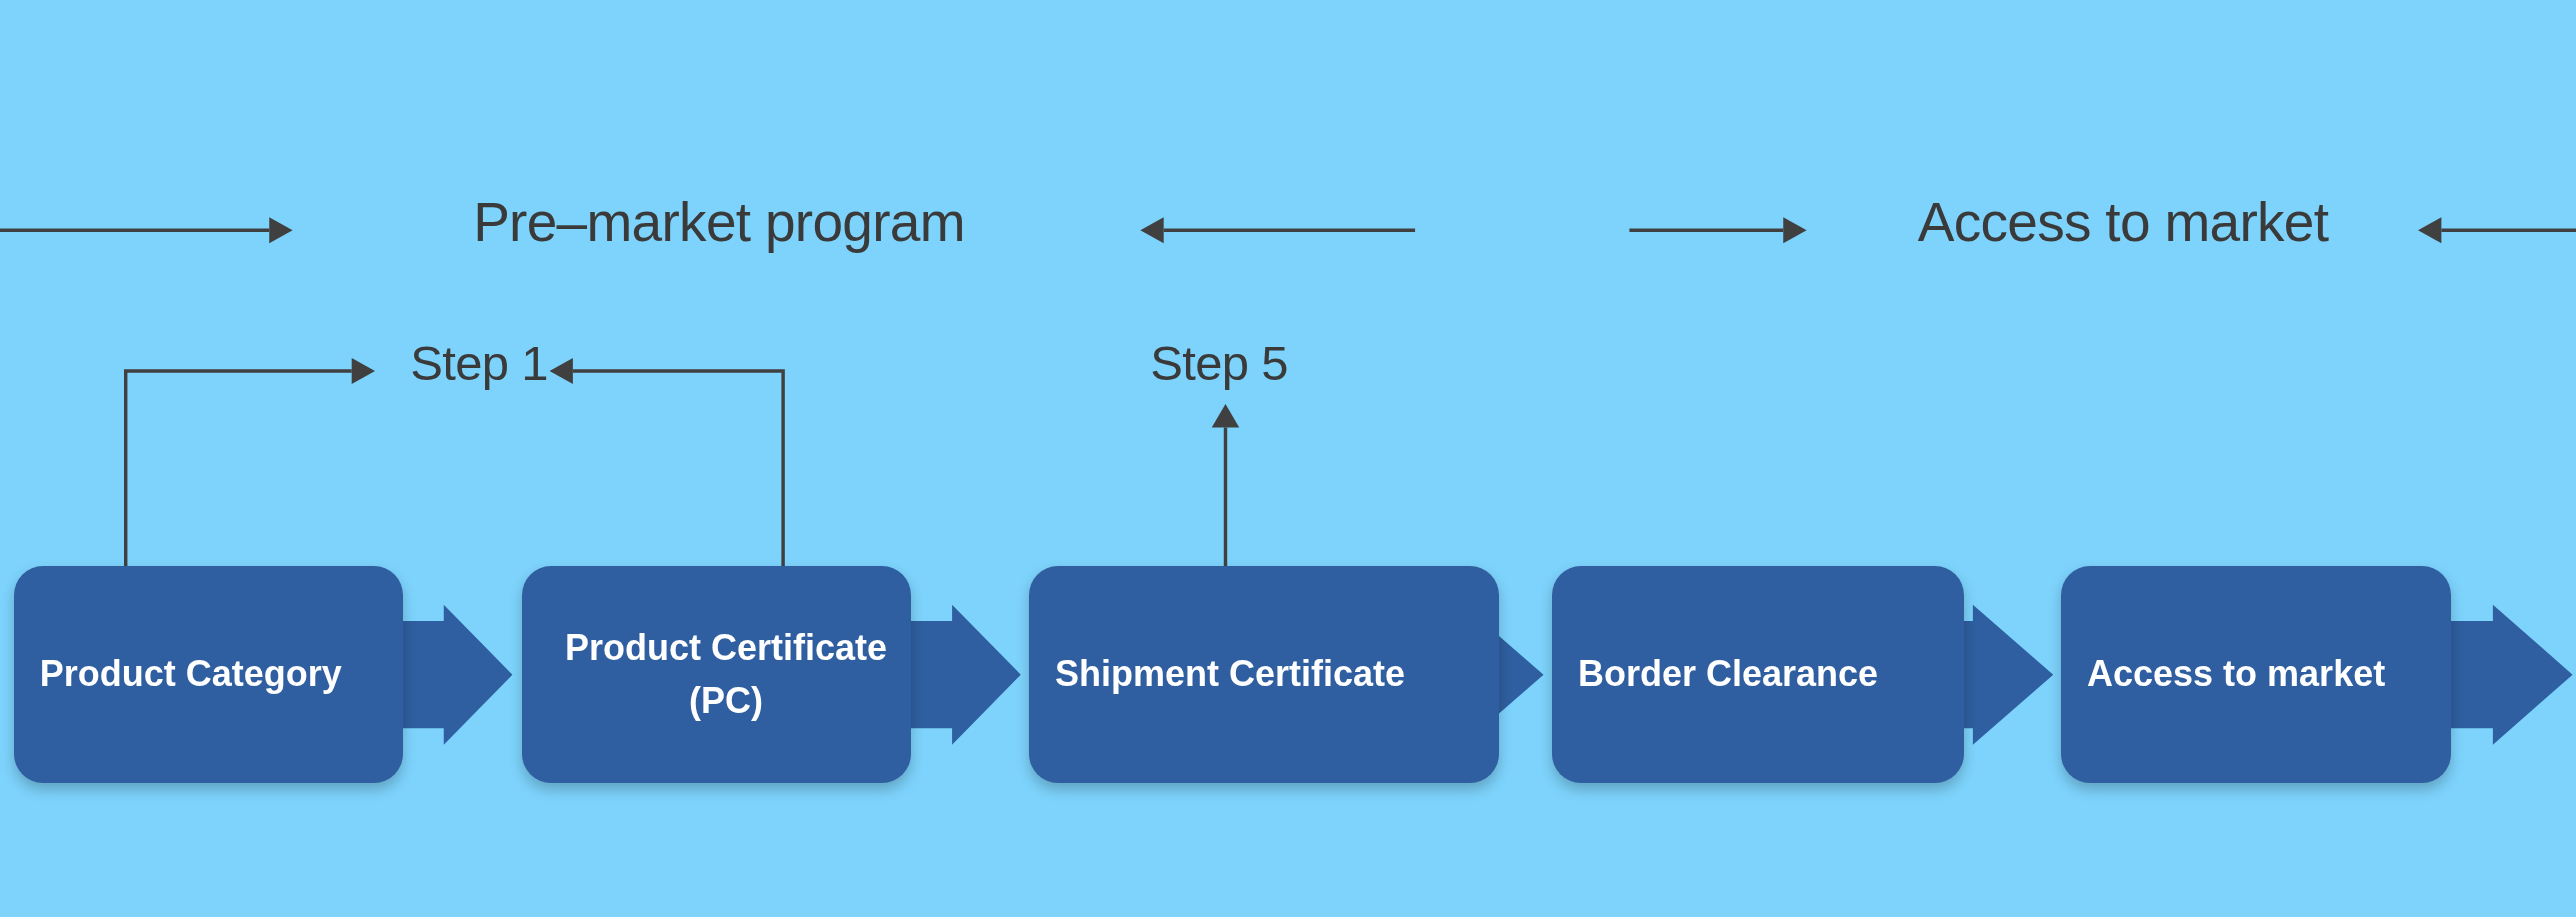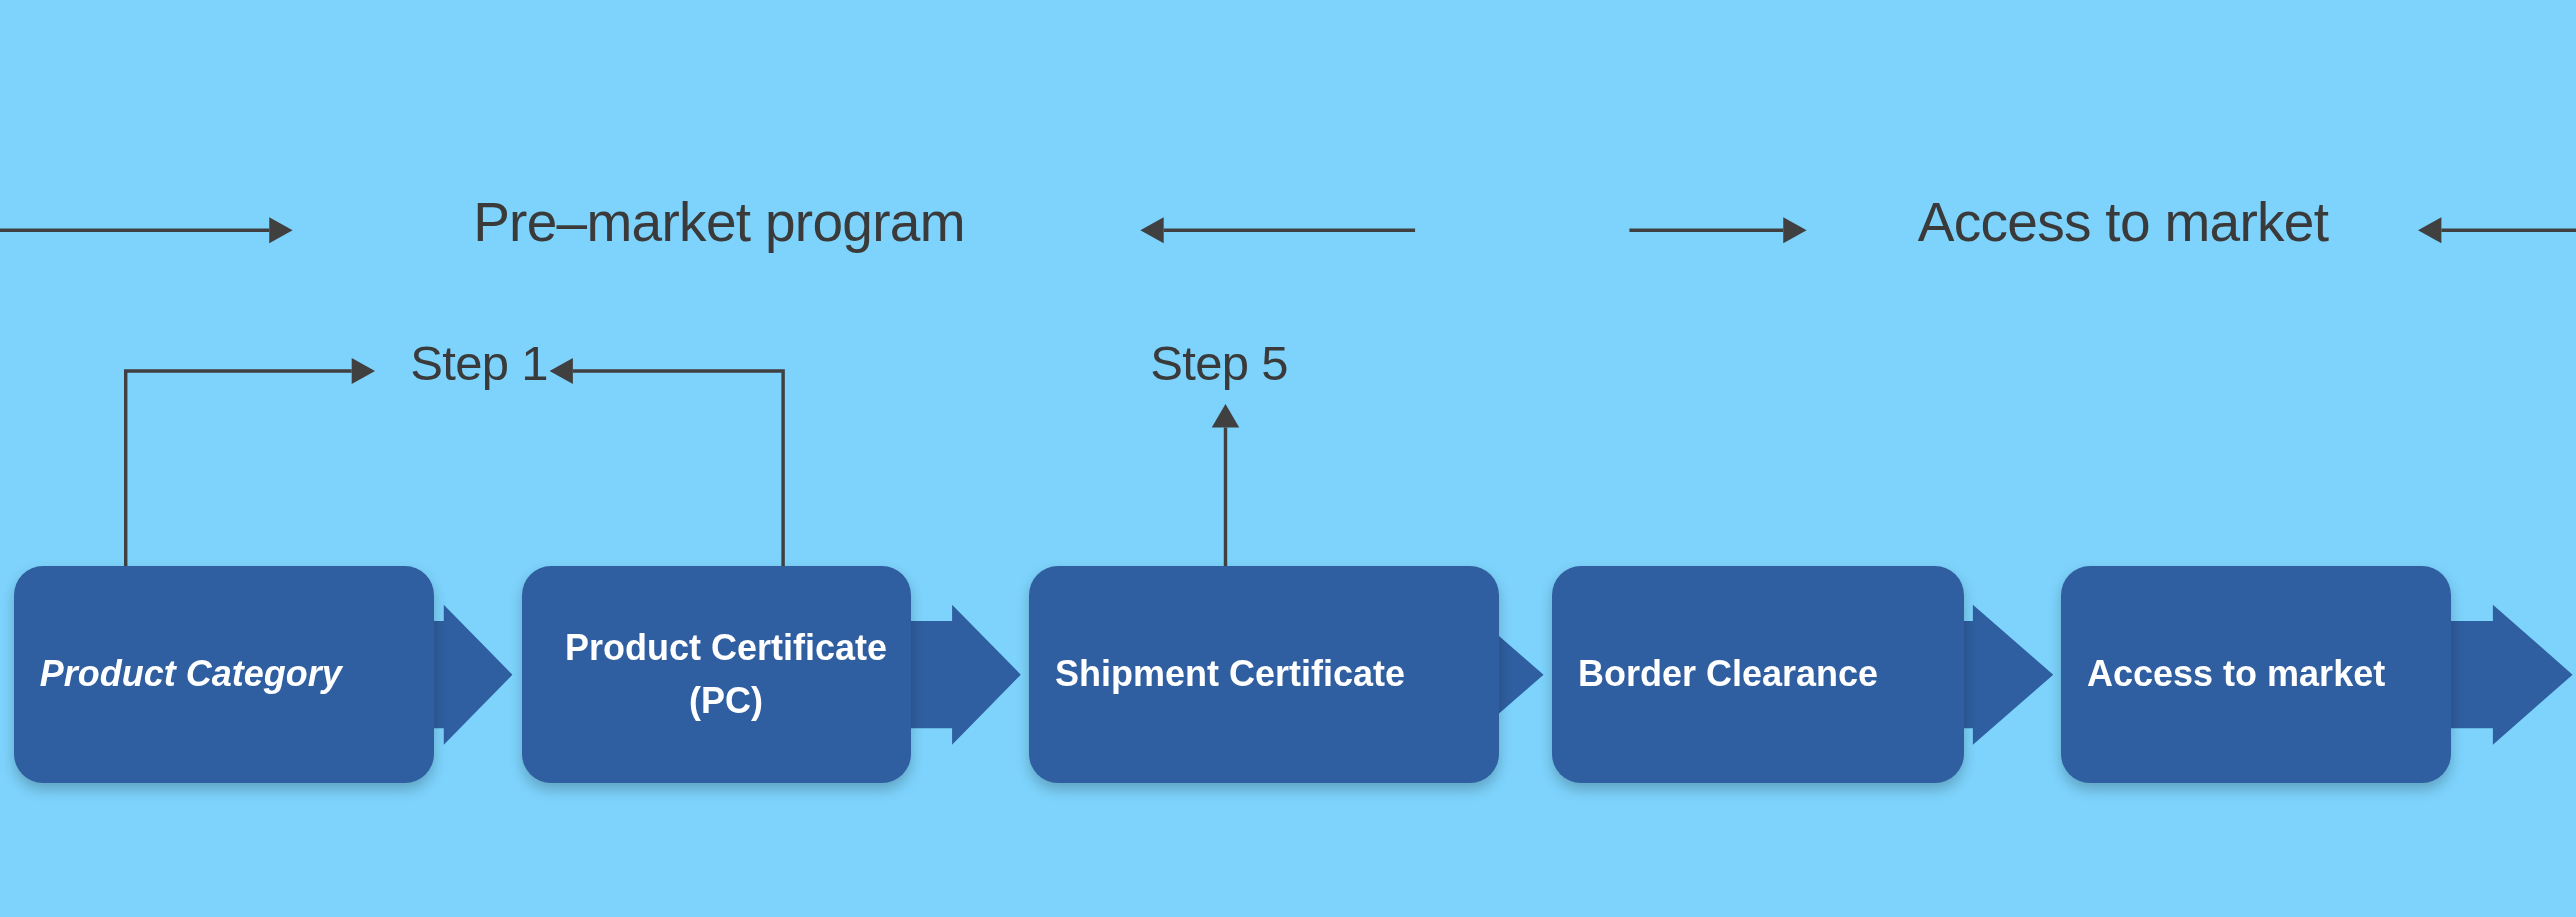--- a/index.html
+++ b/index.html
@@ -45,21 +45,21 @@
     justify-content:center;
     padding-left:26px;
     padding-right:6.9px;
     color:#ffffff;
     font-weight:bold;
     font-size:36px;
     line-height:1.45;
     box-shadow:0 6.9px 12.4px rgba(0,0,0,0.22);
   }
   .stage span{display:block;white-space:nowrap;}
-  .stage-1{left:13.7px;width:420px;font-style:italic;}
+  .stage-1{left:13.7px;width:389px;}
   .stage-2{left:522px;width:389px;align-items:center;}
   .stage-3{left:1029px;width:470px;}
   .stage-4{left:1552px;width:412px;}
   .stage-5{left:2061px;width:390px;}
 </style>
 </head>
 <body>
 
 <div class="canvas">
 

